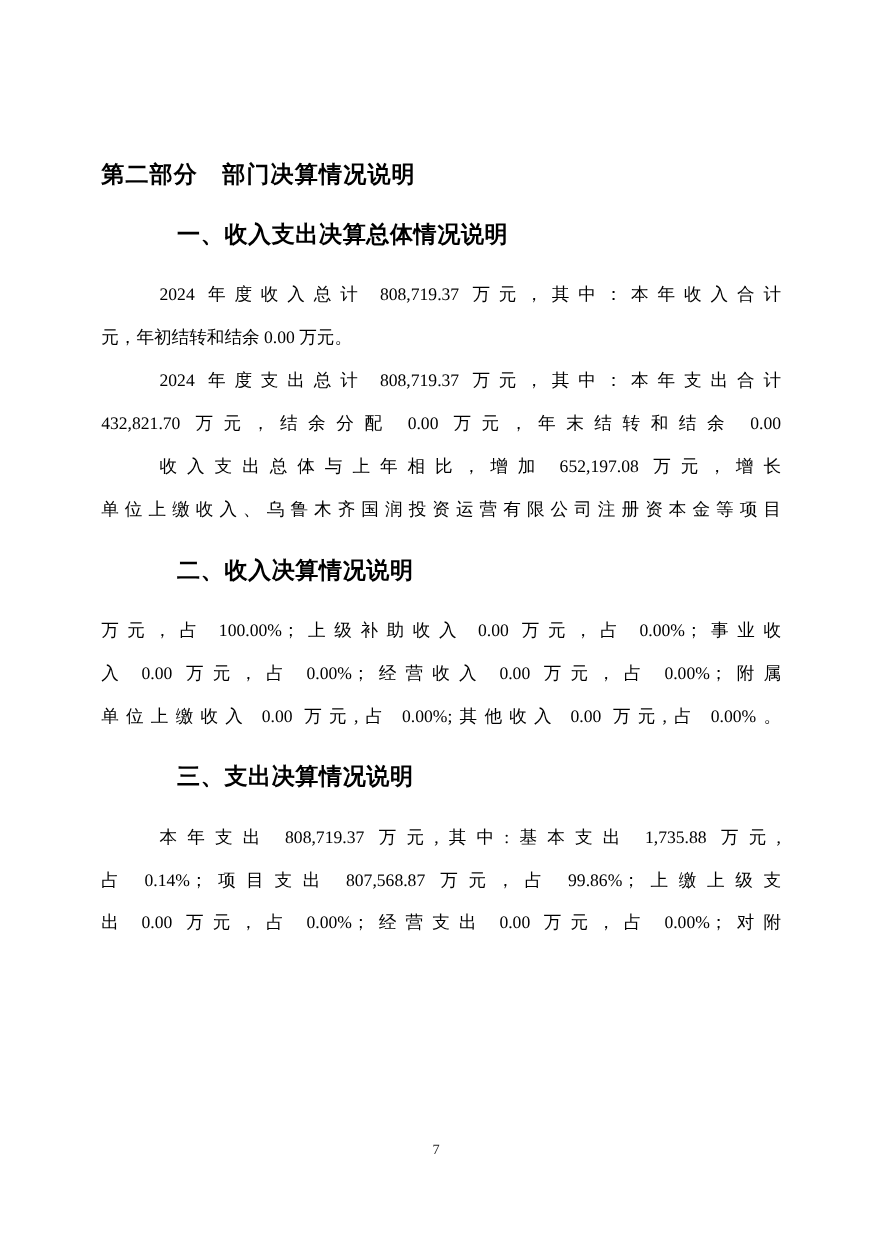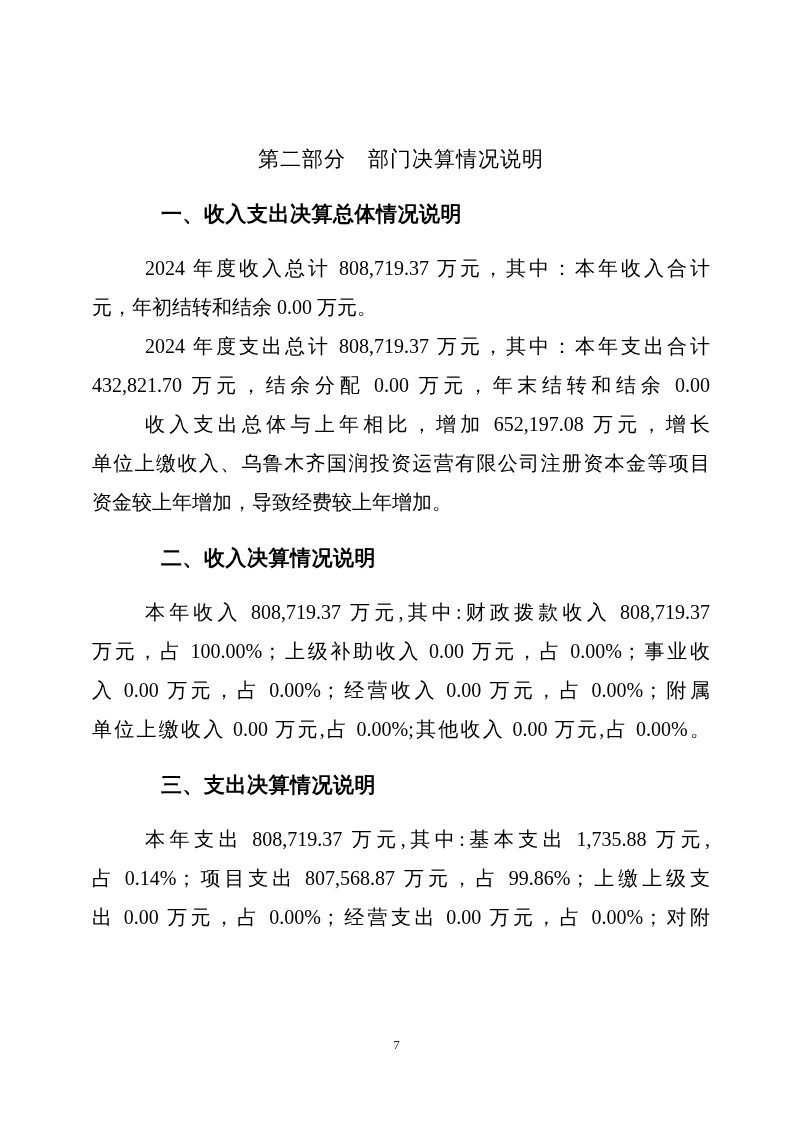--- a/index.html
+++ b/index.html
@@ -17,38 +17,37 @@
     font-family: "Liberation Serif", "DejaVu Serif", serif;
   }
   .content {
     position: absolute;
     left: 92px;
     top: 139px;
     width: 618px;
   }
   .doc-title {
     margin: 0 0 13px 0;
-    text-align: center;
     font-family: "Liberation Sans", "DejaVu Sans", sans-serif;
-    font-weight: normal;
+    font-weight: bold;
     font-size: 21px;
     line-height: 39px;
     letter-spacing: 1px;
   }
   .section-heading {
     margin: 16px;
     padding-left: 53px;
     font-family: "Liberation Sans", "DejaVu Sans", sans-serif;
     font-weight: bold;
     font-size: 21px;
     line-height: 39px;
     letter-spacing: 0.5px;
   }
   .line {
-    font-size: 20px;
+    font-size: 16px;
     line-height: 39px;
     white-space: nowrap;
     overflow: hidden;
   }
   .line.fill {
     white-space: normal;
     text-align: justify;
     text-align-last: justify;
     -moz-text-align-last: justify;
   }
@@ -80,28 +79,26 @@
         <div class="line indent fill">2024 年度收入总计 808,719.37 万元，其中：本年收入合计</div>
         <div class="line">元，年初结转和结余 0.00 万元。</div>
       </div>
       <div>
         <div class="line indent fill">2024 年度支出总计 808,719.37 万元，其中：本年支出合计</div>
         <div class="line fill">432,821.70 万元，结余分配 0.00 万元，年末结转和结余 0.00</div>
       </div>
       <div>
         <div class="line indent fill">收入支出总体与上年相比，增加 652,197.08 万元，增长</div>
         <div class="line fill">单位上缴收入、乌鲁木齐国润投资运营有限公司注册资本金等项目</div>
-        <div class="line">资金较上年增加，导致经费较上年增加。</div>
       </div>
     </div>
 
     <div>
       <h2 class="section-heading">二、收入决算情况说明</h2>
       <div>
-        <div class="line indent fill">本年收入 808,719.37 万元,其中:财政拨款收入 808,719.37</div>
         <div class="line fill">万元，占 100.00%；上级补助收入 0.00 万元，占 0.00%；事业收</div>
         <div class="line fill">入 0.00 万元，占 0.00%；经营收入 0.00 万元，占 0.00%；附属</div>
         <div class="line fill">单位上缴收入 0.00 万元,占 0.00%;其他收入 0.00 万元,占 0.00%。</div>
       </div>
     </div>
 
     <div>
       <h2 class="section-heading">三、支出决算情况说明</h2>
       <div>
         <div class="line indent fill">本年支出 808,719.37 万元,其中:基本支出 1,735.88 万元,</div>

